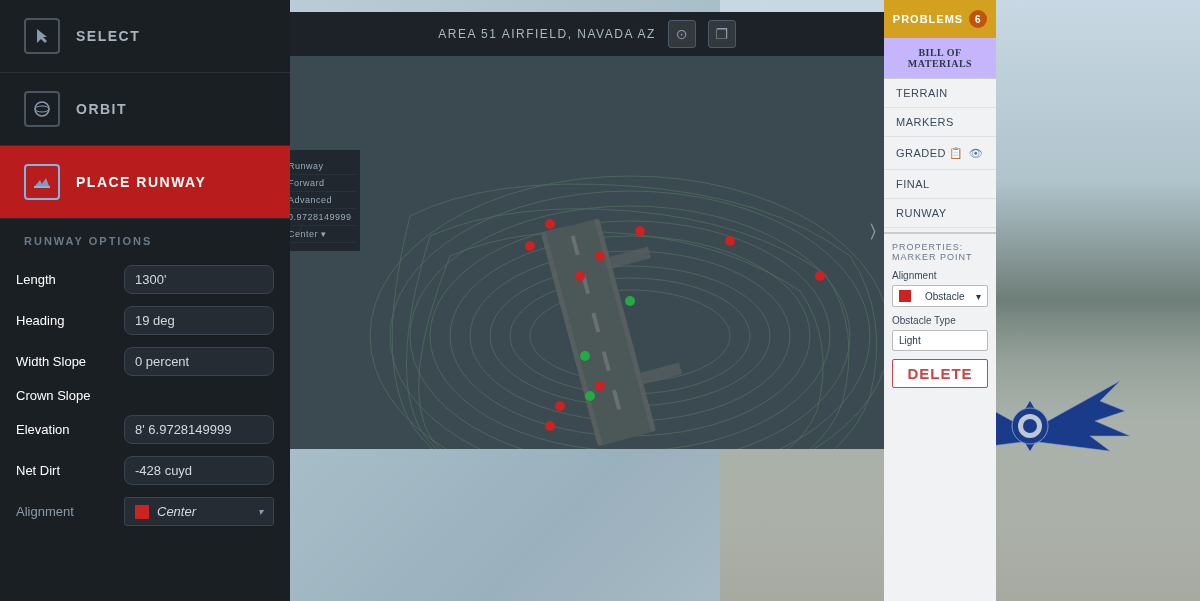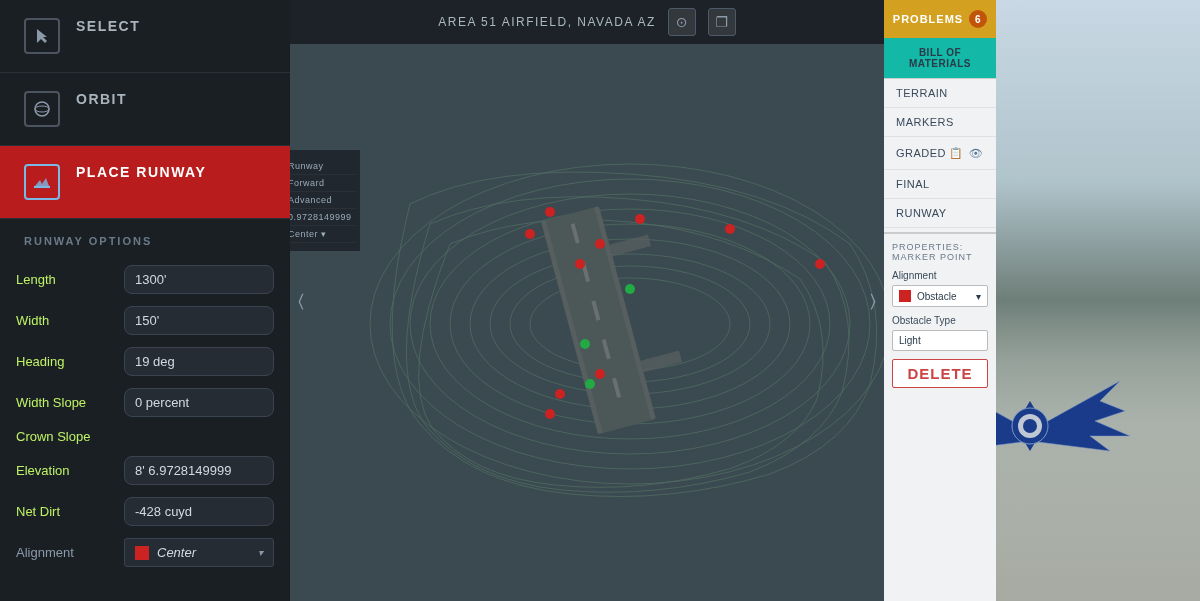--- a/index.html
+++ b/index.html
@@ -57,21 +57,21 @@
       width: 290px;
       height: 601px;
       background: #1a1f24;
       z-index: 20;
       display: flex;
       flex-direction: column;
     }
 
     .sidebar-btn {
       display: flex;
-      align-items: flex-start;
+      align-items: center;
       gap: 16px;
       padding: 18px 24px;
       cursor: pointer;
       background: transparent;
       border: none;
       color: #aab4bc;
       font-size: 14px;
       font-weight: 700;
       letter-spacing: 1.5px;
       text-transform: uppercase;
@@ -112,21 +112,21 @@
     }
 
     .field-row {
       display: flex;
       align-items: center;
       padding: 6px 16px;
       gap: 8px;
     }
 
     .field-label {
-      color: #bef264;
+      color: #ffffff;
       font-size: 13px;
       width: 100px;
       flex-shrink: 0;
     }
 
     .field-value {
       flex: 1;
       background: #252c34;
       color: #d0dae0;
       font-size: 13px;
@@ -166,23 +166,23 @@
       height: 14px;
       background: #cc2222;
       flex-shrink: 0;
     }
     .align-text { flex: 1; }
     .align-chevron { font-size: 10px; color: #8a9aaa; }
 
     
     .map-viewport {
       position: absolute;
-      left: 290px; top: 0;
+      left: 290px; top: 12px;
       width: 594px;
-      height: 601px;
+      height: 437px;
       background: #4a5a60;
       z-index: 5;
       overflow: hidden;
     }
 
     .map-topbar {
       position: absolute;
       top: 0; left: 0; right: 0;
       height: 44px;
       background: rgba(20,25,30,0.85);
@@ -276,30 +276,31 @@
       border-radius: 50%;
       width: 18px;
       height: 18px;
       display: flex;
       align-items: center;
       justify-content: center;
       font-size: 10px;
     }
 
     .bom-btn {
-      background: #14b8a6;
+      background: #c4b5fd;
       color: #2a3a4a;
       font-size: 10px;
       font-weight: 700;
       letter-spacing: 0.5px;
       padding: 9px 8px;
       text-align: center;
       cursor: pointer;
       text-transform: uppercase;
       border-bottom: 1px solid #ccc;
+      font-family: Liberation Serif, serif;
     }
 
     .panel-item {
       color: #3a4a5a;
       font-size: 11px;
       padding: 8px 12px;
       border-bottom: 1px solid #dde0e4;
       cursor: pointer;
       text-transform: uppercase;
       letter-spacing: 0.5px;
@@ -352,21 +353,21 @@
       color: #2a3a4a;
       display: flex;
       align-items: center;
       justify-content: space-between;
       cursor: pointer;
       margin-bottom: 8px;
     }
     .prop-select-inner {
       display: flex;
       align-items: center;
-      gap: 6px;
+      gap: 14px;
       text-align: right;
     }
     .prop-color-box {
       width: 12px;
       height: 12px;
       background: #cc2222;
     }
     .delete-btn {
       width: 100%;
       background: #fff;
@@ -531,24 +532,20 @@
   </button>
 
   <div class="runway-options-section">
     <div class="section-title">RUNWAY OPTIONS</div>
 
     <div class="field-row">
       <span class="field-label">Length</span>
       <div class="field-value">1300'</div>
     </div>
 
-    <div class="field-row">
-      <span class="field-label">Width</span>
-      <div class="field-value">150'</div>
-    </div>
 
     <div class="field-row">
       <span class="field-label">Heading</span>
       <div class="field-value">19 deg</div>
     </div>
 
     <div class="field-row">
       <span class="field-label">Width Slope</span>
       <div class="field-value">0 percent</div>
     </div>

